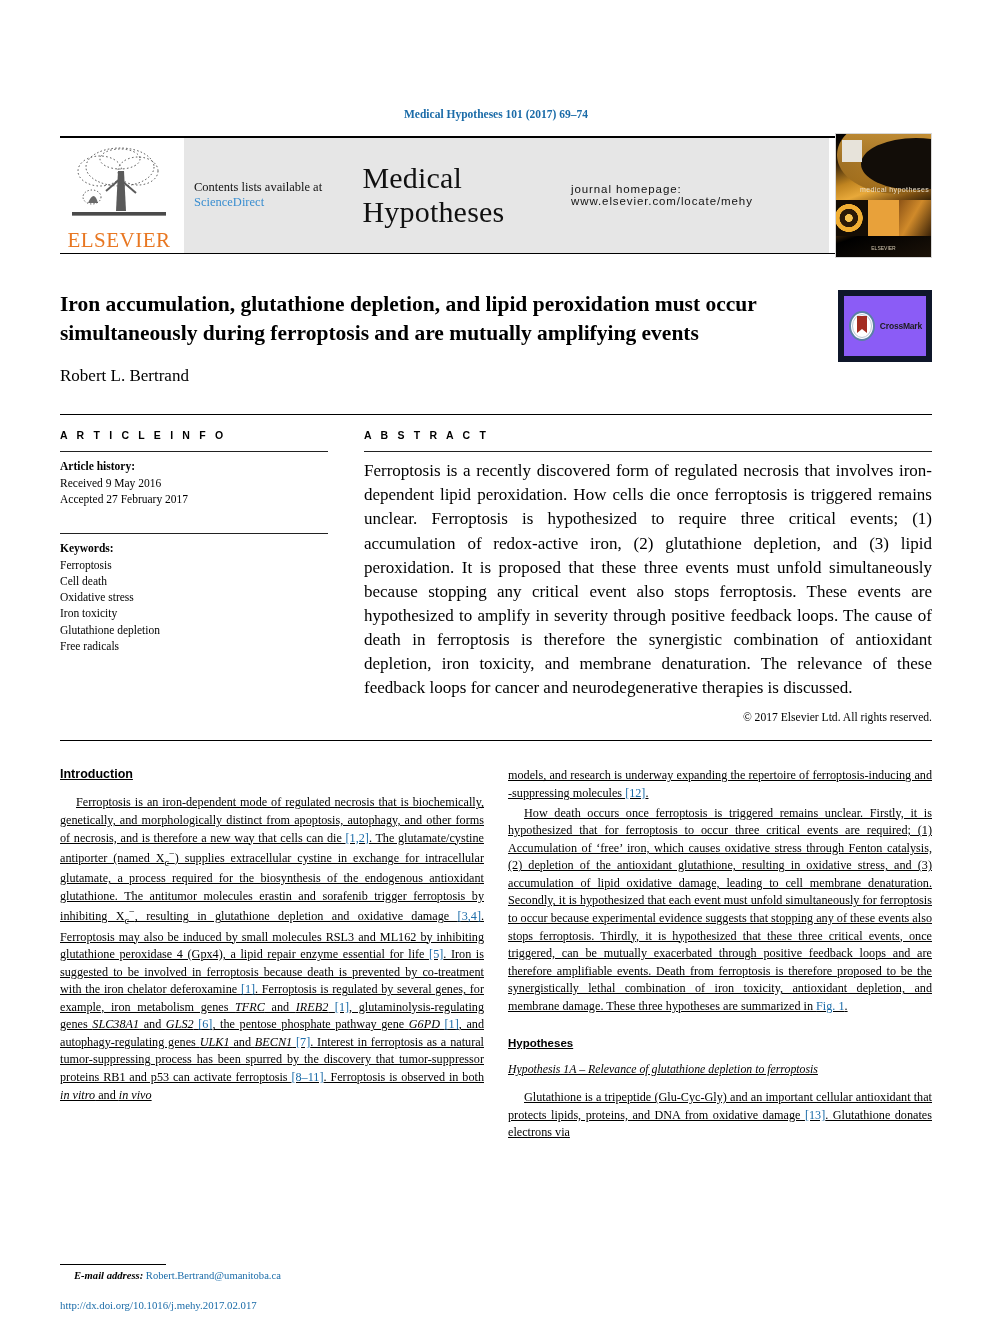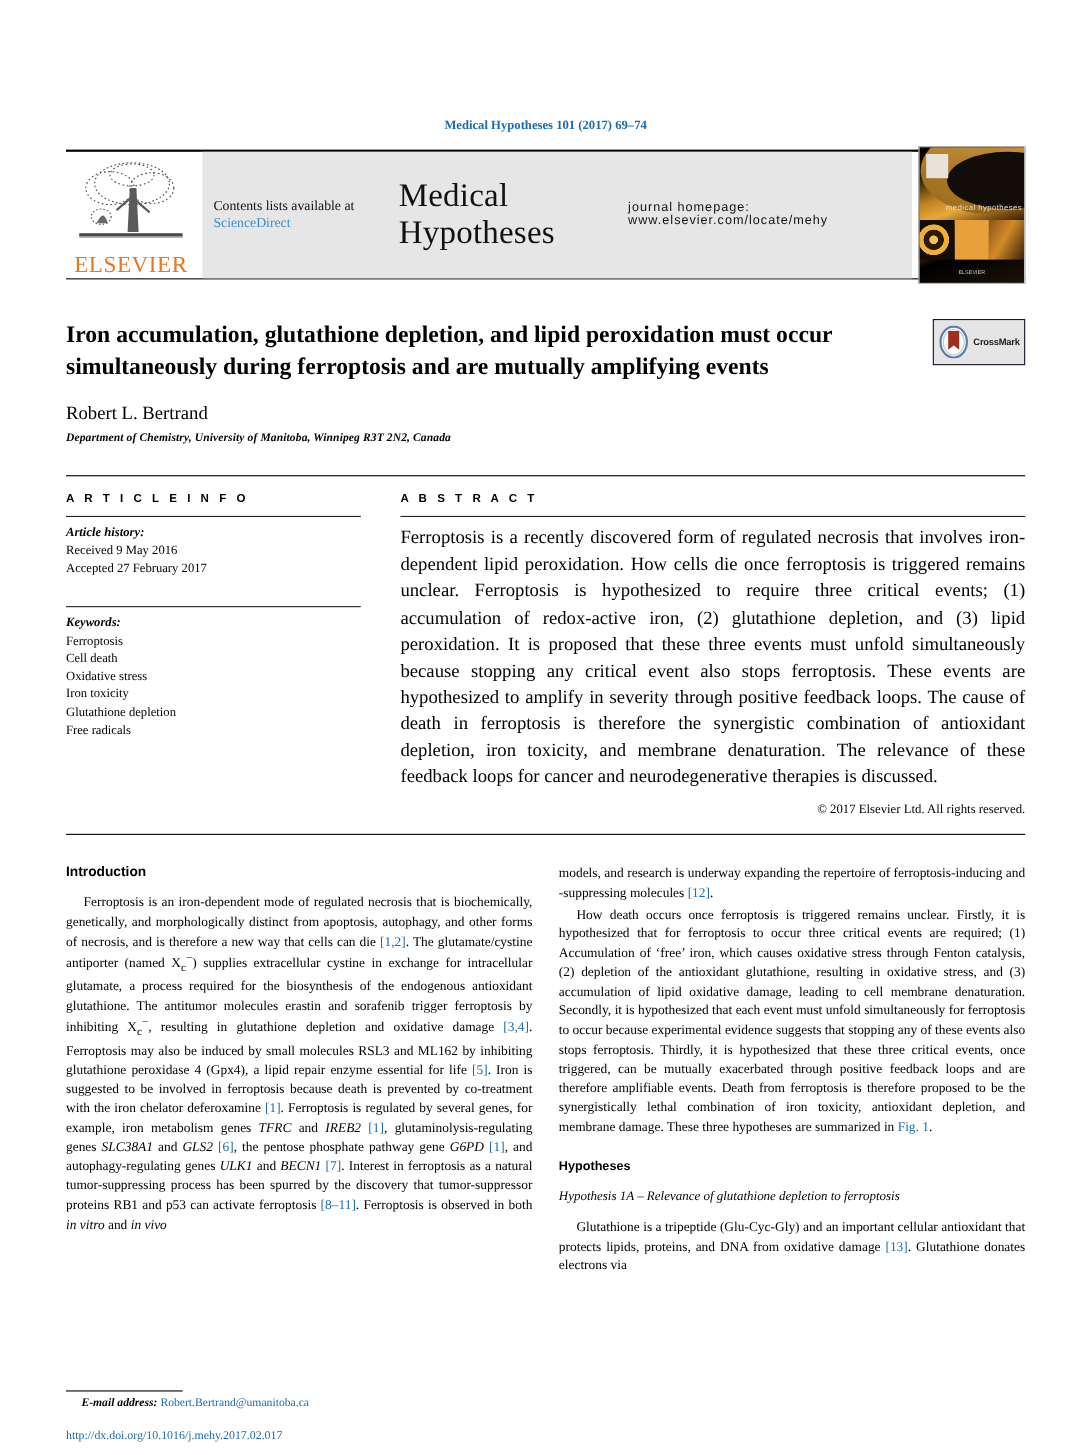--- a/index.html
+++ b/index.html
@@ -111,55 +111,55 @@
   .affiliation {
     font-size: 10.5px;
     font-style: italic;
     font-weight: bold;
     margin-top: 7px;
     letter-spacing: .1px;
   }
   .crossmark {
     position: absolute; right: 0; top: 0;
     display: flex; align-items: center; gap: 4px;
-    border: 1px solid #0f172a; padding: 5px 4px;
-    background: #e5e5e5;
+    border: 6px solid #0f172a; padding: 15px 4px;
+    background: #8b5cf6;
   }
   .crossmark-badge { width: 28px; height: 30px; flex: 0 0 28px; }
   .crossmark-text {
     font-family: "Liberation Sans", sans-serif;
     font-size: 8.5px; font-weight: bold; color: #1c1c1c; letter-spacing: -0.2px;
   }
 
   
   .info-rule-top { border-top: 1px solid #000; margin-top: 28px; }
   .info-wrap { display: flex; gap: 36px; padding-top: 14px; }
   .col-info { flex: 0 0 268px; }
   .col-abs  { flex: 1 1 auto; }
   .sec-head {
     font-family: "Liberation Sans", sans-serif;
     font-size: 10.5px; font-weight: bold; letter-spacing: 3.2px;
     margin-bottom: 10px;
   }
   .thin-rule { border-top: 1px solid #222; }
   .info-group { padding-top: 6px; font-size: 11.5px; line-height: 1.42; }
-  .info-label { font-style: italic; font-weight: bold; }
+  .info-label { font-weight: bold; }
   .info-gap { height: 26px; }
   .abstract-body {
     padding-top: 7px;
     font-size: 17px;
     line-height: 1.42;
     text-align: justify;
   }
   .copyright { text-align: right; margin-top: 11px; font-size: 11.6px; }
   .info-rule-bottom { border-top: 1px solid #000; margin-top: 16px; }
 
   
   .body-cols {
-    display: flex; gap: 24px; margin-top: 26px;
+    display: flex; gap: 24px; margin-top: 26px; text-decoration: underline;
   }
   .bodycol { flex: 1 1 0; }
   .h2 {
     font-family: "Liberation Sans", sans-serif;
     font-size: 12.5px; font-weight: bold; margin-bottom: 13px;
   }
   .h3 {
     font-family: "Liberation Sans", sans-serif;
     font-size: 11.5px; font-weight: bold; margin: 22px 0 13px 0;
   }
@@ -246,21 +246,20 @@
     <div class="crossmark">
       <svg class="crossmark-badge" viewBox="0 0 28 30">
         <ellipse cx="14" cy="15" rx="12" ry="14" fill="#ffffff" stroke="#5b7fa6" stroke-width="2"></ellipse>
         <ellipse cx="14" cy="15" rx="9.5" ry="11.5" fill="#ffffff" stroke="#b9c7d6" stroke-width="1"></ellipse>
         <path d="M9 5 h10 v17 l-5 -4 l-5 4 Z" fill="#a32c20"></path>
       </svg>
       <span class="crossmark-text">CrossMark</span>
     </div>
     <h1 class="article-title">Iron accumulation, glutathione depletion, and lipid peroxidation must occur simultaneously during ferroptosis and are mutually amplifying events</h1>
     <div class="author">Robert L. Bertrand</div>
-    <div class="affiliation">Department of Chemistry, University of Manitoba, Winnipeg R3T 2N2, Canada</div>
   </div>
 
   <div class="info-rule-top"></div>
   <div class="info-wrap">
 
     <div class="col-info">
       <div class="sec-head">A R T I C L E    I N F O</div>
       <div class="thin-rule"></div>
       <div class="info-group">
         <div class="info-label">Article history:</div>

